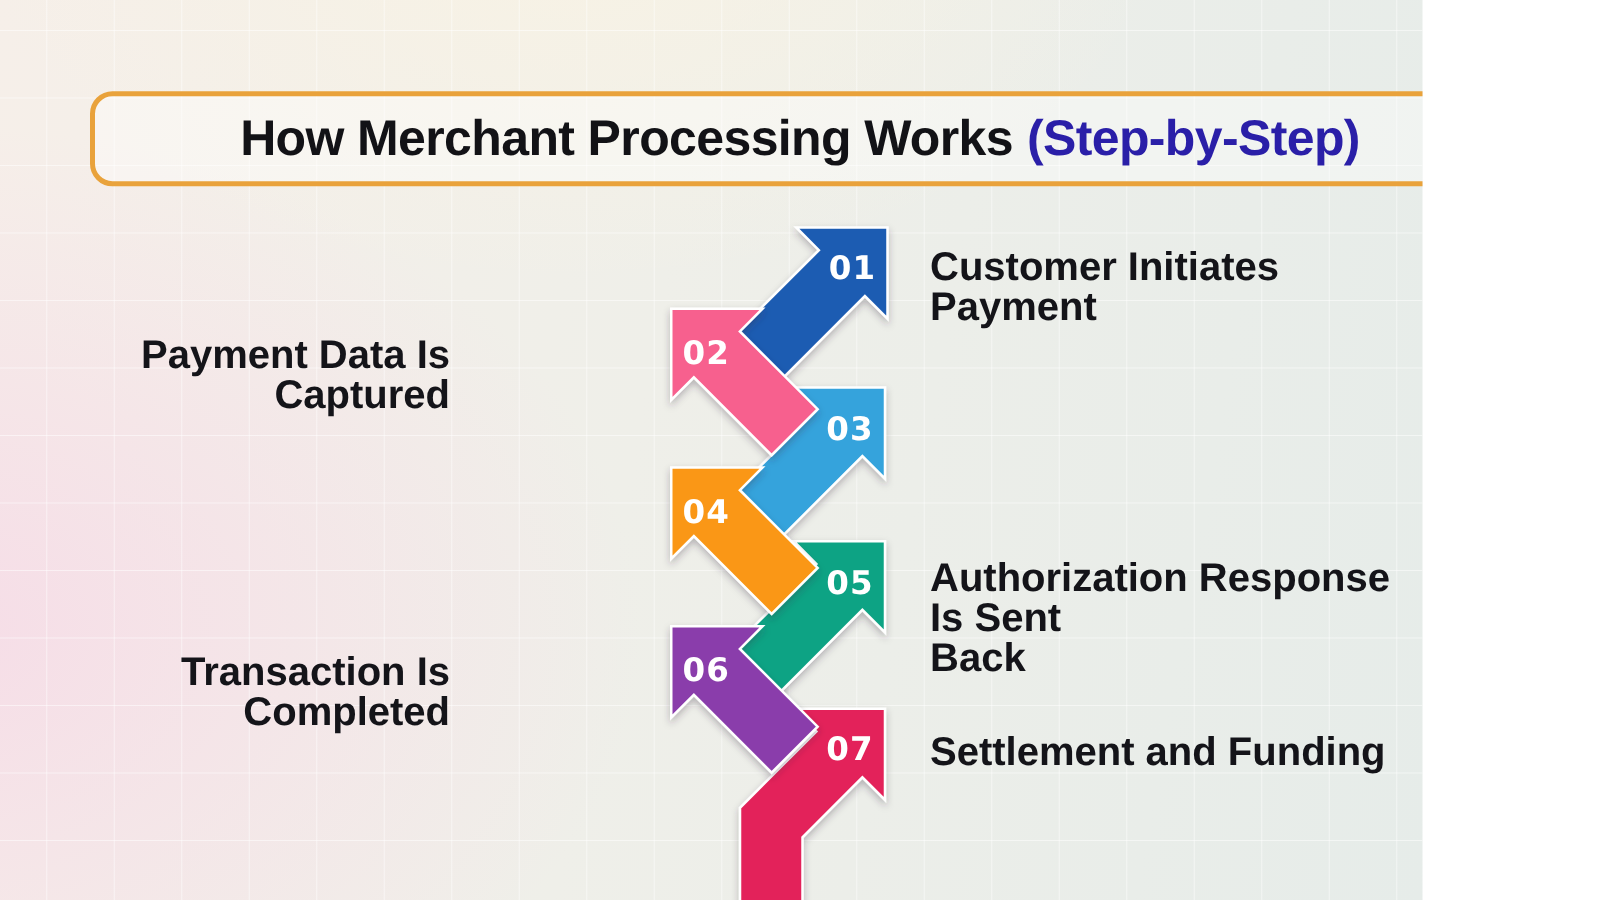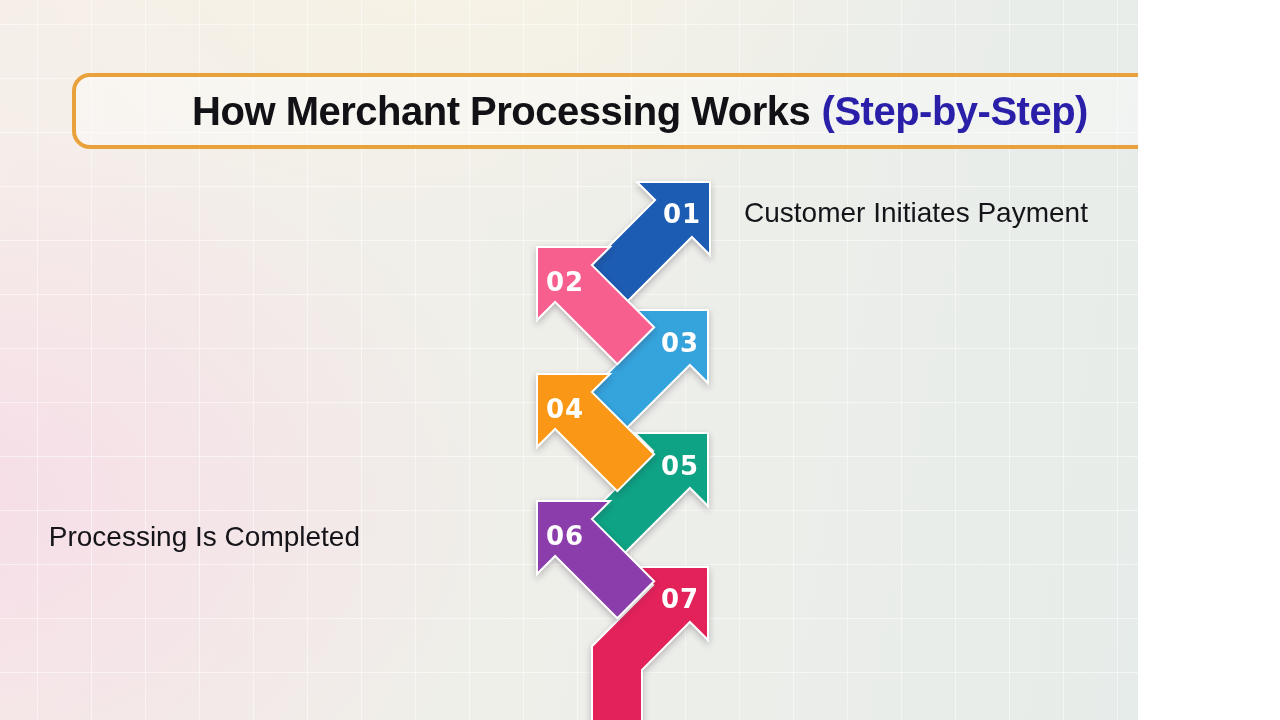--- a/index.html
+++ b/index.html
@@ -36,21 +36,21 @@
   .title-box .accent{color:#2a1fa8;margin-left:0.28em;}
   .arrows-svg{position:absolute;left:0;top:0;}
   .arrows-svg path{stroke:#ffffff;stroke-width:2;stroke-linejoin:miter;}
   .arrows-svg text{
     font-family:"DejaVu Sans","Liberation Sans",sans-serif;
     font-weight:bold;font-size:26px;fill:#ffffff;letter-spacing:1px;
     text-anchor:middle;
   }
   .step-label{
     position:absolute;
-    font-size:28px;font-weight:normal;line-height:32px;color:#141419;
+    font-size:32px;font-weight:bold;line-height:32px;color:#141419;
     white-space:pre-line;
   }
   .side-right{left:744px;text-align:left;}
   .side-left{right:778px;text-align:right;}
 </style>
 </head>
 <body>
 
 <div class="stage">
   <div class="grid-overlay"></div>
@@ -78,14 +78,18 @@
     <text x="682" y="223">01</text>
     <text x="565" y="291">02</text>
     <text x="680" y="352">03</text>
     <text x="565" y="418">04</text>
     <text x="680" y="475">05</text>
     <text x="565" y="545">06</text>
     <text x="680" y="608">07</text>
   </svg>
 
   <div class="step-label side-right" style="top:197px;">Customer Initiates Payment</div>
-  <div class="step-label side-left" style="top:521px;">Processing Is Completed</div>
+  <div class="step-label side-left" style="top:267px;">Payment Data Is Captured</div>
+  <div class="step-label side-right" style="top:446px;">Authorization Response Is Sent
+Back</div>
+  <div class="step-label side-left" style="top:521px;">Transaction Is Completed</div>
+  <div class="step-label side-right" style="top:585px;">Settlement and Funding</div>
 </div>
 
 </body></html>

